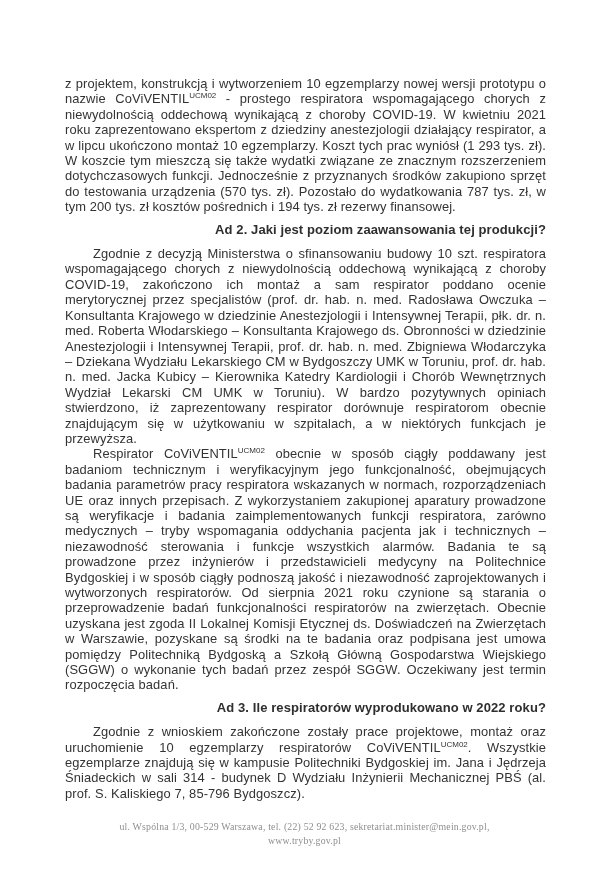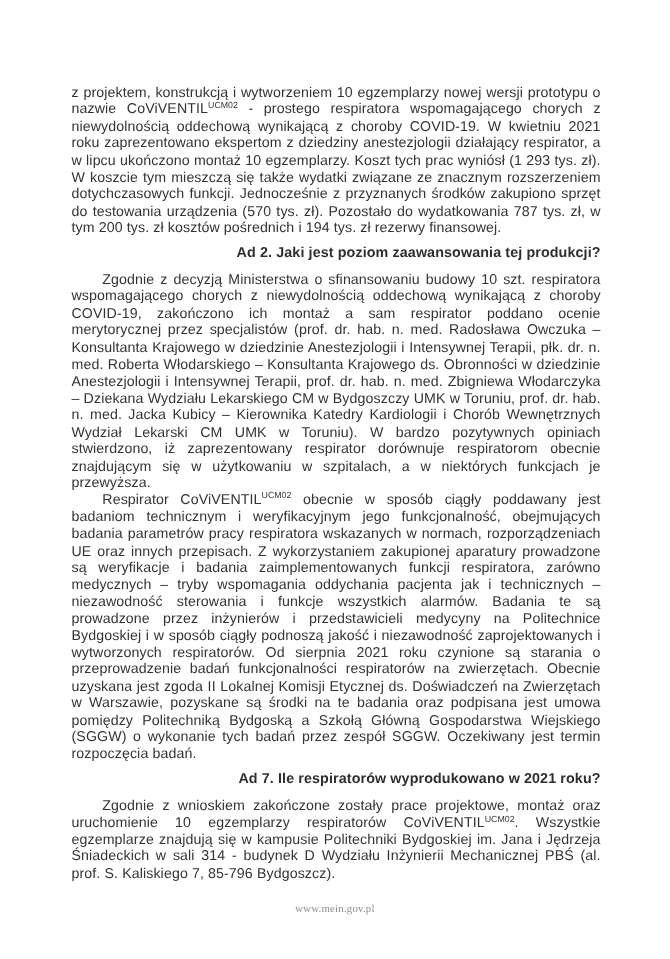--- a/index.html
+++ b/index.html
@@ -58,22 +58,23 @@
   <div class="content">
 
     <p class="para"><span>z projektem, konstrukcją i wytworzeniem 10 egzemplarzy nowej wersji prototypu o nazwie CoViVENTIL</span><sup class="model">UCM02</sup><span> - prostego respiratora wspomagającego chorych z niewydolnością oddechową wynikającą z choroby COVID-19. W kwietniu 2021 roku zaprezentowano ekspertom z dziedziny anestezjologii działający respirator, a w lipcu ukończono montaż 10 egzemplarzy. Koszt tych prac wyniósł (1 293 tys. zł). W koszcie tym mieszczą się także wydatki związane ze znacznym rozszerzeniem dotychczasowych funkcji. Jednocześnie z przyznanych środków zakupiono sprzęt do testowania urządzenia (570 tys. zł). Pozostało do wydatkowania 787 tys. zł, w tym 200 tys. zł kosztów pośrednich i 194 tys. zł rezerwy finansowej.</span></p>
 
     <h2 class="heading">Ad 2. Jaki jest poziom zaawansowania tej produkcji?</h2>
 
     <p class="para indent">Zgodnie z decyzją Ministerstwa o sfinansowaniu budowy 10 szt. respiratora wspomagającego chorych z niewydolnością oddechową wynikającą z choroby COVID-19, zakończono ich montaż a sam respirator poddano ocenie merytorycznej przez specjalistów (prof. dr. hab. n. med. Radosława Owczuka – Konsultanta Krajowego w dziedzinie Anestezjologii i Intensywnej Terapii, płk. dr. n. med. Roberta Włodarskiego – Konsultanta Krajowego ds. Obronności w dziedzinie Anestezjologii i Intensywnej Terapii, prof. dr. hab. n. med. Zbigniewa Włodarczyka – Dziekana Wydziału Lekarskiego CM w Bydgoszczy UMK w Toruniu, prof. dr. hab. n. med. Jacka Kubicy – Kierownika Katedry Kardiologii i Chorób Wewnętrznych Wydział Lekarski CM UMK w Toruniu). W bardzo pozytywnych opiniach stwierdzono, iż zaprezentowany respirator dorównuje respiratorom obecnie znajdującym się w użytkowaniu w szpitalach, a w niektórych funkcjach je przewyższa.</p>
 
     <p class="para indent"><span>Respirator CoViVENTIL</span><sup class="model">UCM02</sup><span> obecnie w sposób ciągły poddawany jest badaniom technicznym i weryfikacyjnym jego funkcjonalność, obejmujących badania parametrów pracy respiratora wskazanych w normach, rozporządzeniach UE oraz innych przepisach. Z wykorzystaniem zakupionej aparatury prowadzone są weryfikacje i badania zaimplementowanych funkcji respiratora, zarówno medycznych – tryby wspomagania oddychania pacjenta jak i technicznych – niezawodność sterowania i funkcje wszystkich alarmów. Badania te są prowadzone przez inżynierów i przedstawicieli medycyny na Politechnice Bydgoskiej i w sposób ciągły podnoszą jakość i niezawodność zaprojektowanych i wytworzonych respiratorów. Od sierpnia 2021 roku czynione są starania o przeprowadzenie badań funkcjonalności respiratorów na zwierzętach. Obecnie uzyskana jest zgoda II Lokalnej Komisji Etycznej ds. Doświadczeń na Zwierzętach w Warszawie, pozyskane są środki na te badania oraz podpisana jest umowa pomiędzy Politechniką Bydgoską a Szkołą Główną Gospodarstwa Wiejskiego (SGGW) o wykonanie tych badań przez zespół SGGW. Oczekiwany jest termin rozpoczęcia badań.</span></p>
 
-    <h2 class="heading">Ad 7. Ile respiratorów wyprodukowano w 2021 roku?</h2>
+    <h2 class="heading">Ad 3. Ile respiratorów wyprodukowano w 2022 roku?</h2>
 
     <p class="para indent"><span>Zgodnie z wnioskiem zakończone zostały prace projektowe, montaż oraz uruchomienie 10 egzemplarzy respiratorów CoViVENTIL</span><sup class="model">UCM02</sup><span>. Wszystkie egzemplarze znajdują się w kampusie Politechniki Bydgoskiej im. Jana i Jędrzeja Śniadeckich w sali 314 - budynek D Wydziału Inżynierii Mechanicznej PBŚ (al. prof. S. Kaliskiego 7, 85-796 Bydgoszcz).</span></p>
 
   </div>
 
   <div class="footer">
-    <div>www.mein.gov.pl</div>
+    <div>ul. Wspólna 1/3, 00-529 Warszawa, tel. (22) 52 92 623, sekretariat.minister@mein.gov.pl,</div>
+    <div>www.tryby.gov.pl</div>
   </div>
 </div>
 
 </body></html>

